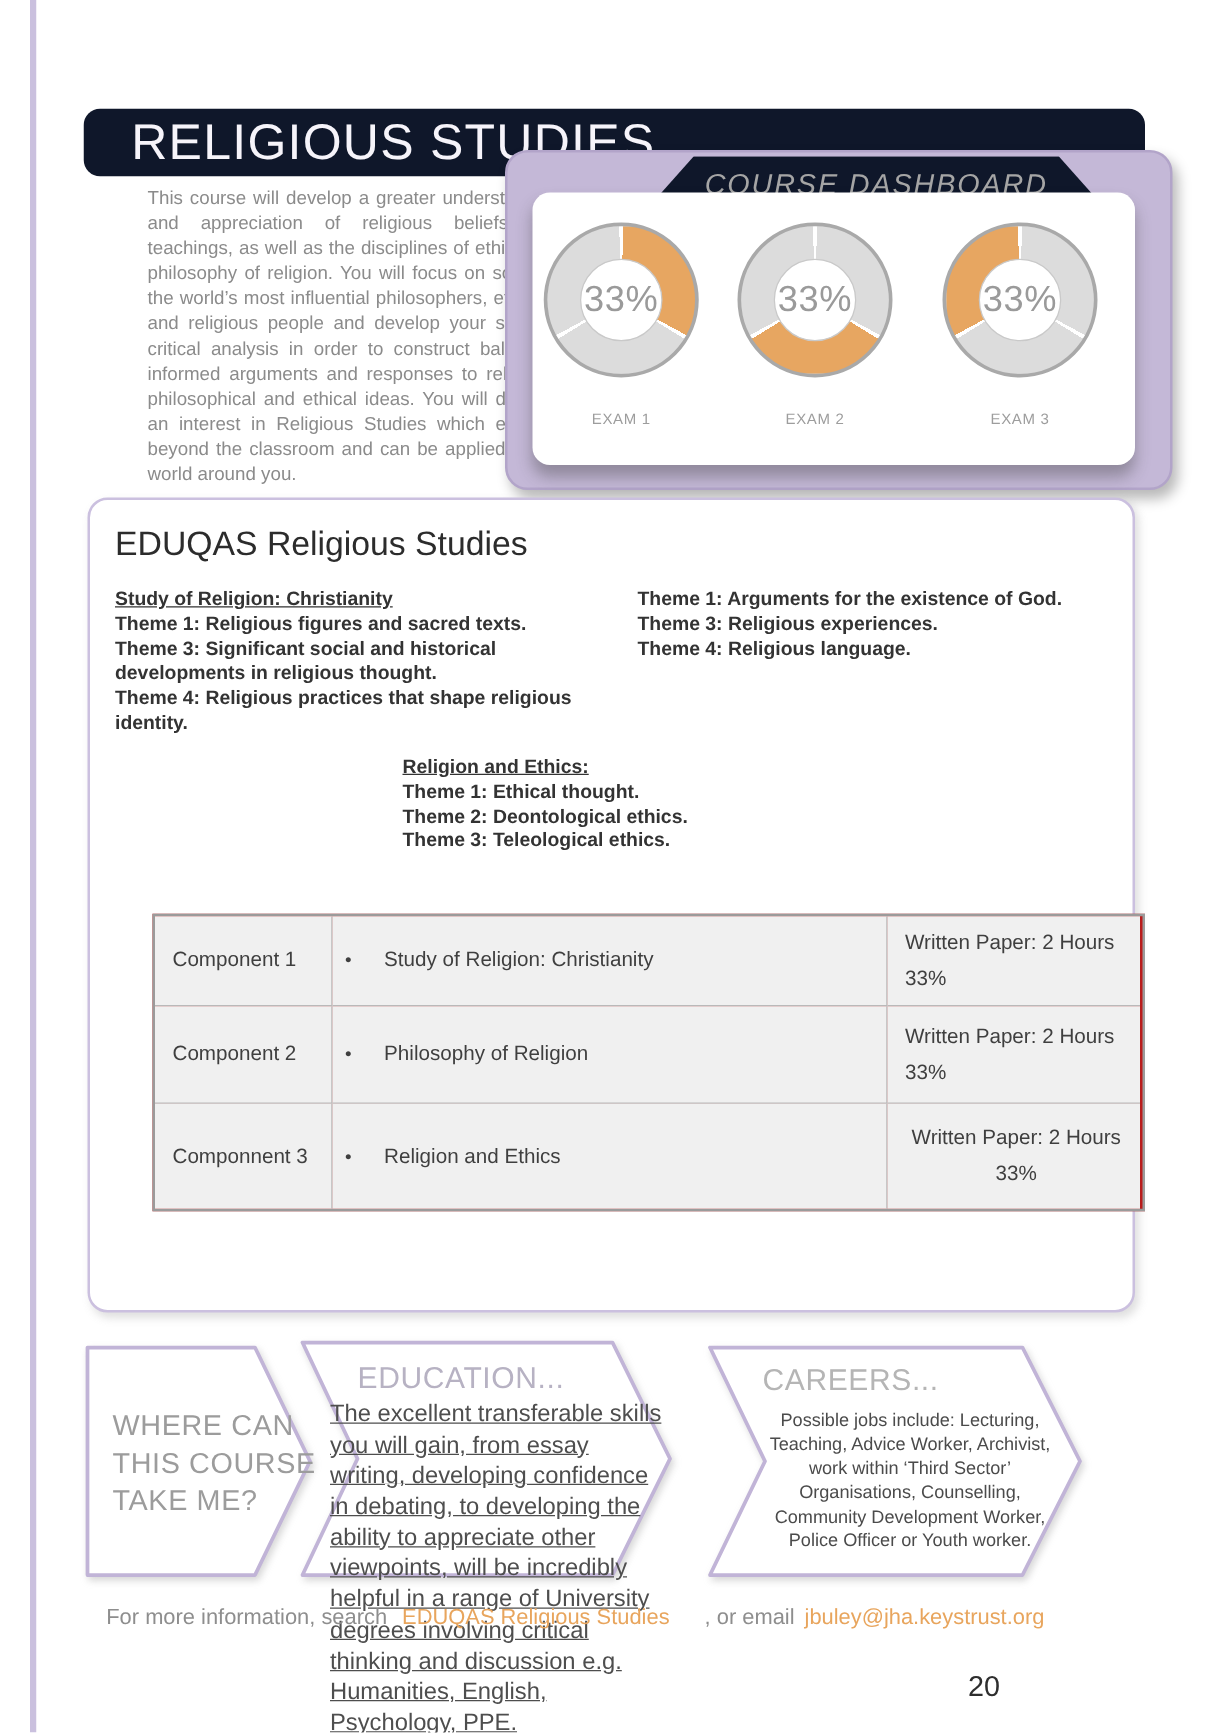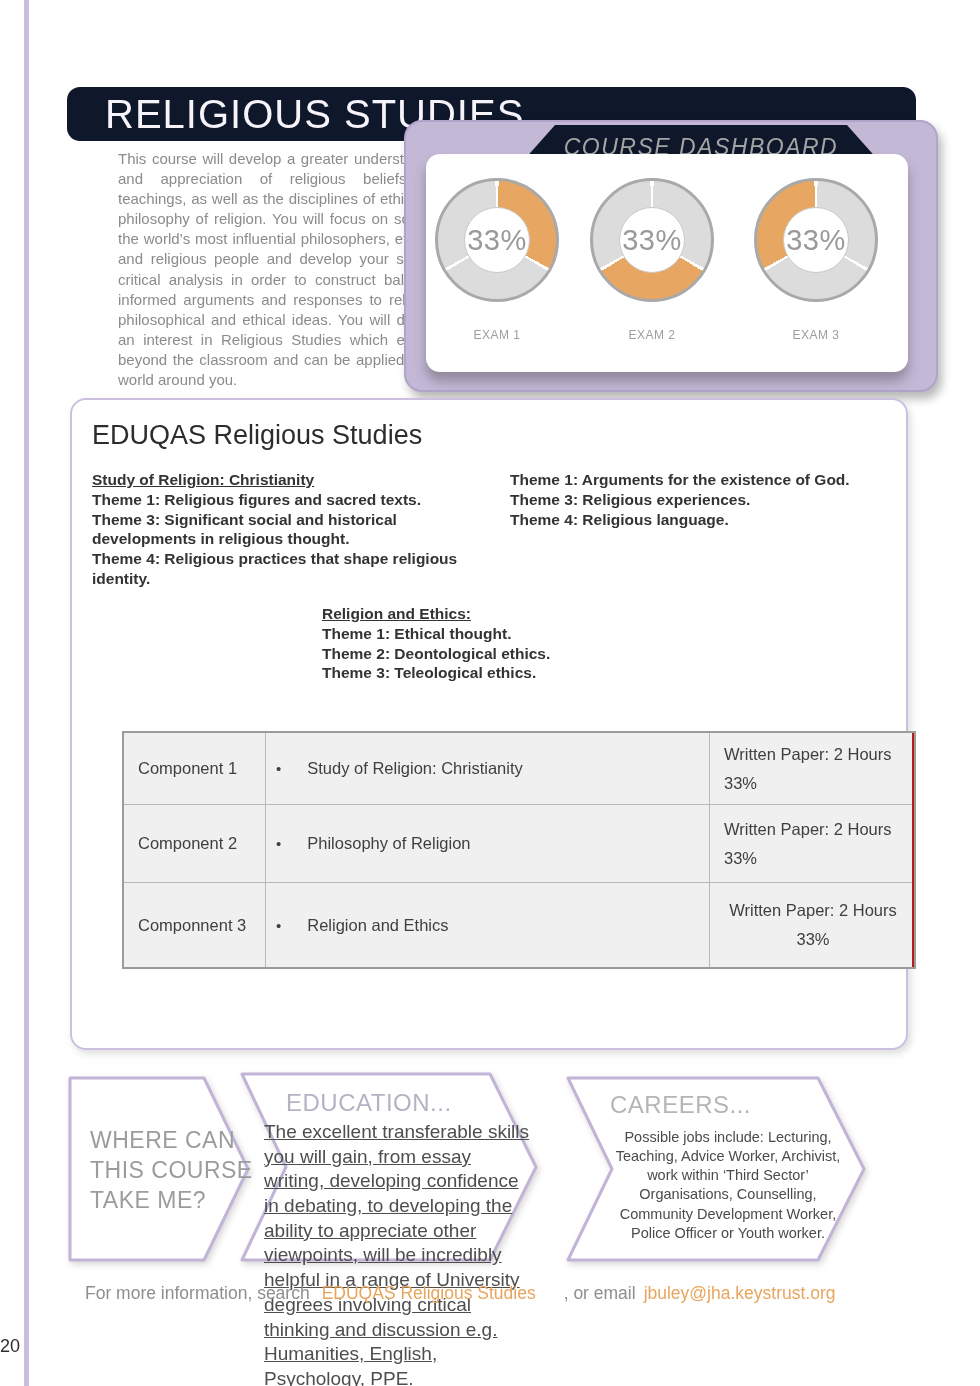--- a/index.html
+++ b/index.html
@@ -94,21 +94,21 @@
   .edu-heading{left:286px;top:1089px;font-size:24px;color:#b7b2c3;letter-spacing:0.5px;}
   .edu-body{left:264px;top:1120px;width:268px;text-align:left;font-size:19px;color:#4e4e4e;line-height:1.3;text-decoration:underline;}
   .car-heading{left:610px;top:1091px;font-size:24px;color:#b5b5b5;letter-spacing:0.5px;}
   .car-body{left:602px;top:1128px;width:252px;text-align:center;font-size:14.5px;color:#4b4b4b;line-height:1.32;}
 
   
   .footer-line{left:85px;top:1283px;font-size:17.5px;color:#8e8e8e;white-space:nowrap;}
   .footer-line .orange{color:#e8a55d;}
   .footer-line .search-term{margin:0 28px 0 12px;}
   .footer-line .email{margin-left:8px;}
-  .page-number{left:0;top:1336px;width:800px;text-align:left;font-size:18px;color:#2e2e2e;}
+  .page-number{left:0;top:1336px;width:800px;text-align:right;font-size:23px;color:#2e2e2e;}
 </style>
 </head>
 <body>
 
 <div class="abs accent-bar"></div>
 
 <div class="abs header-bar">
   <span class="header-title">RELIGIOUS STUDIES</span>
 </div>
 

